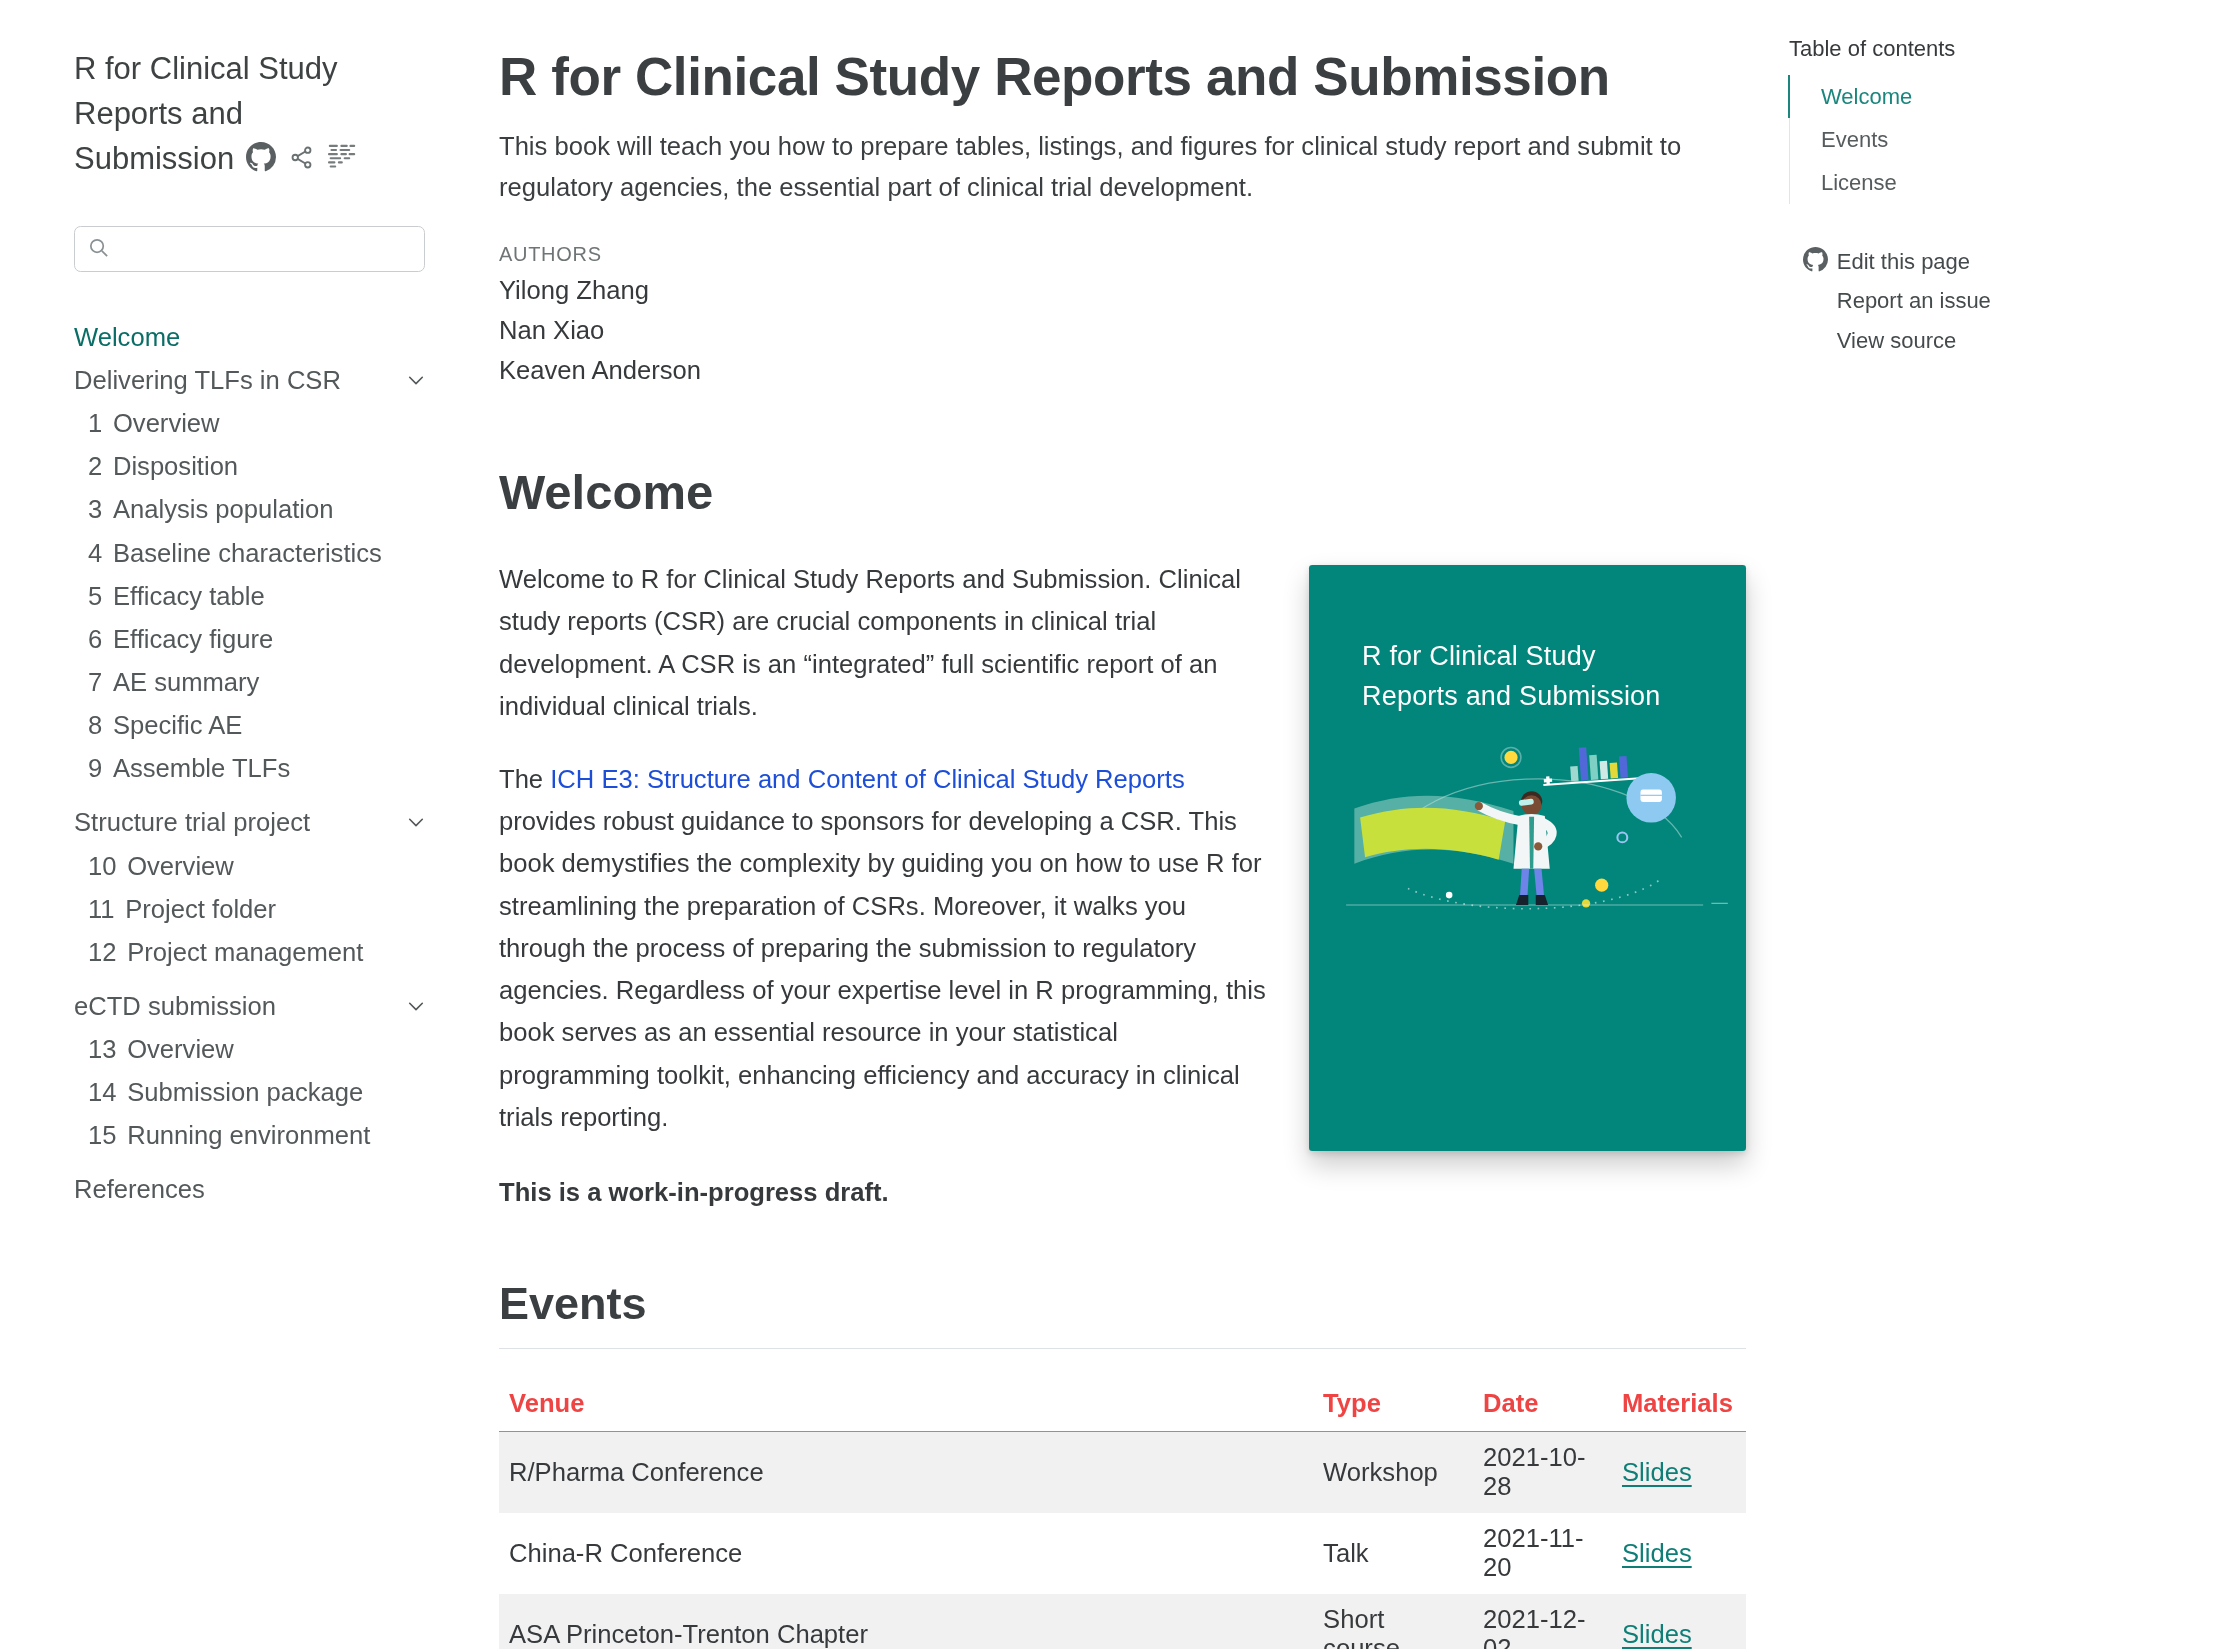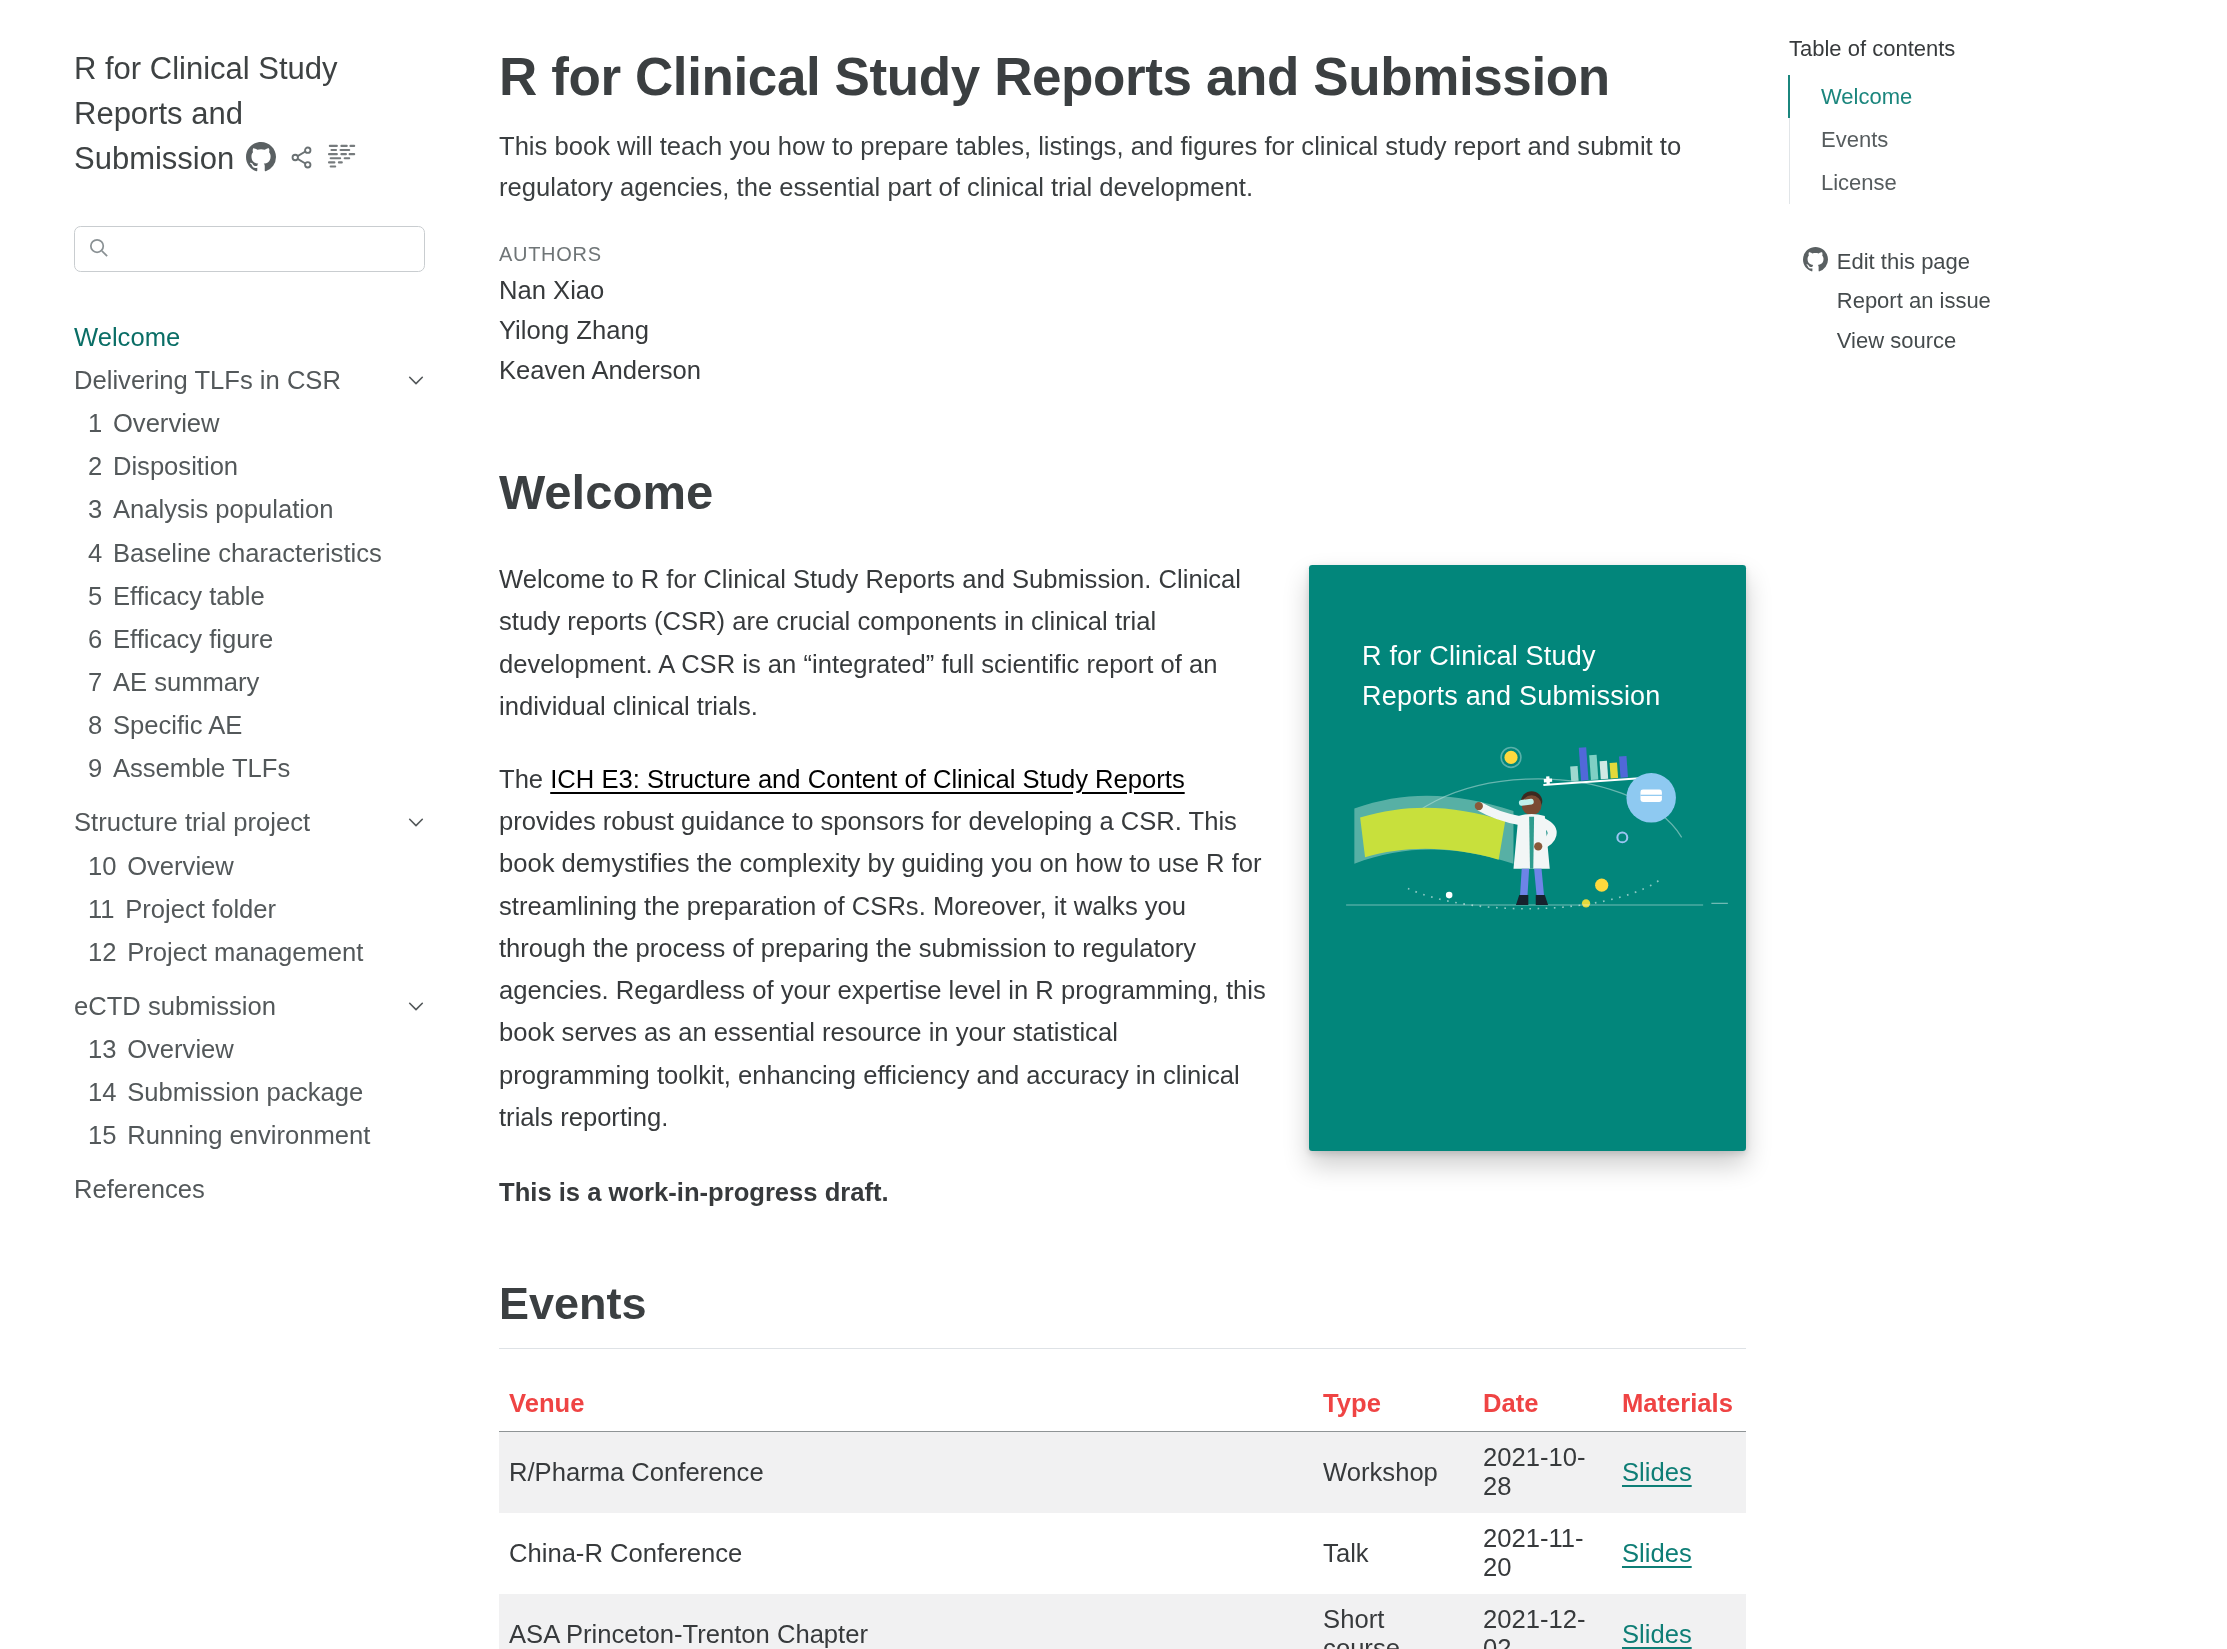--- a/index.html
+++ b/index.html
@@ -42,21 +42,21 @@
     float:right; width:437px; height:586px; margin:6.6px 0 25px 43px;
     background:#02867b; border-radius:3.3px; position:relative;
     box-shadow:0 13.2px 26.4px rgba(0,0,0,.20), 0 2.5px 6.6px rgba(0,0,0,.12);
   }
   .cover-title {
     position:absolute; top:71px; left:53px; width:307px;
     color:#ffffff; font-size:27px; line-height:40px; font-weight:400; letter-spacing:0.2px;
   }
   .cover svg.illus { position:absolute; inset:0; width:100%; height:100%; }
   .para { font-size:25.6px; line-height:1.65; margin-bottom:31px; color:#373a3c; }
-  .para a { color:#000000; text-decoration:underline; text-underline-offset:4.1px; }
+  .para a { color:#1d4ed8; text-underline-offset:4.1px; }
   .wip { font-size:25.6px; font-weight:700; margin-top:40px; color:#373a3c; }
   .h-events { clear:both; margin-top:71px; font-size:45px; font-weight:700; color:#3b3f41;
               padding-bottom:18px; border-bottom:0.8px solid #dee2e6; }
   table.events { width:100%; margin-top:28px; border-collapse:collapse; font-size:25.6px; }
   table.events th { text-align:left; font-weight:700; padding:12.4px 10px; border-bottom:1.6px solid #8f9496; color:#ef4444; }
   table.events td { padding:11.5px 10px; color:#373a3c; }
   table.events tbody tr:nth-child(odd) { background:#f1f1f2; }
   table.events a { color:#0e7e76; text-decoration:underline; text-underline-offset:4.1px; text-decoration-thickness:1.6px; }
 
   
@@ -256,23 +256,23 @@
 </aside>
 
 <main class="main">
   <h1 class="page-title">R for Clinical Study Reports and Submission</h1>
   <p class="lead">This book will teach you how to prepare tables, listings, and figures for clinical study report and submit to regulatory agencies, the essential part of clinical trial development.</p>
 
   <div class="authors">
     <div class="authors-label">AUTHORS</div>
     <div>
 
+        <div class="author">Yilong Zhang</div>
+
         <div class="author">Nan Xiao</div>
-
-        <div class="author">Yilong Zhang</div>
 
         <div class="author">Keaven Anderson</div>
       </div>
   </div>
 
   <h1 class="h-welcome" id="welcome">Welcome</h1>
 
   <div class="content-flow">
     <div class="cover">
       <svg class="illus" viewBox="0 0 530 710">

